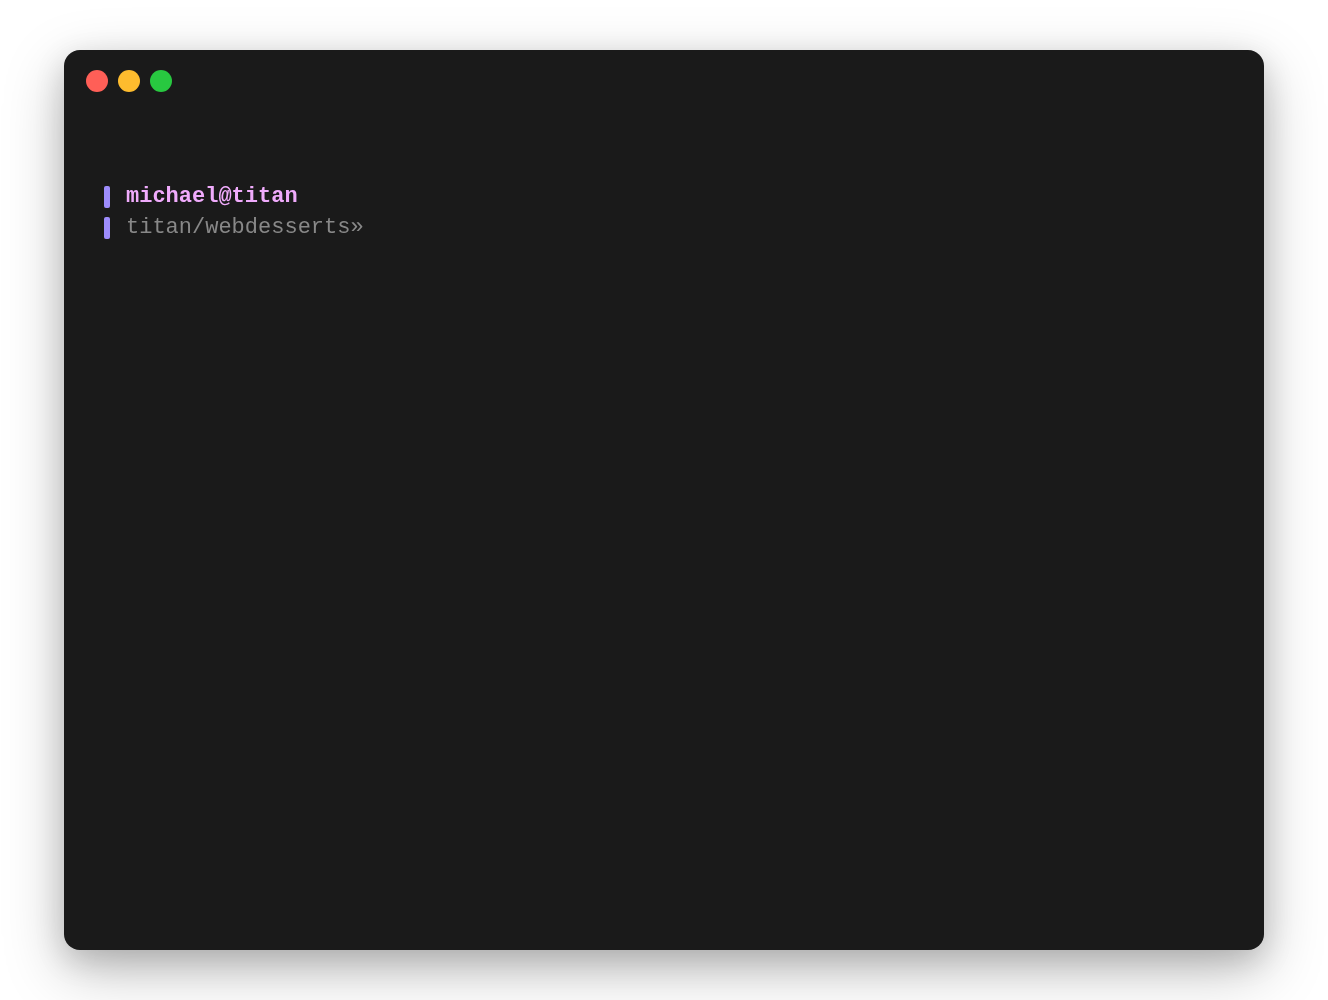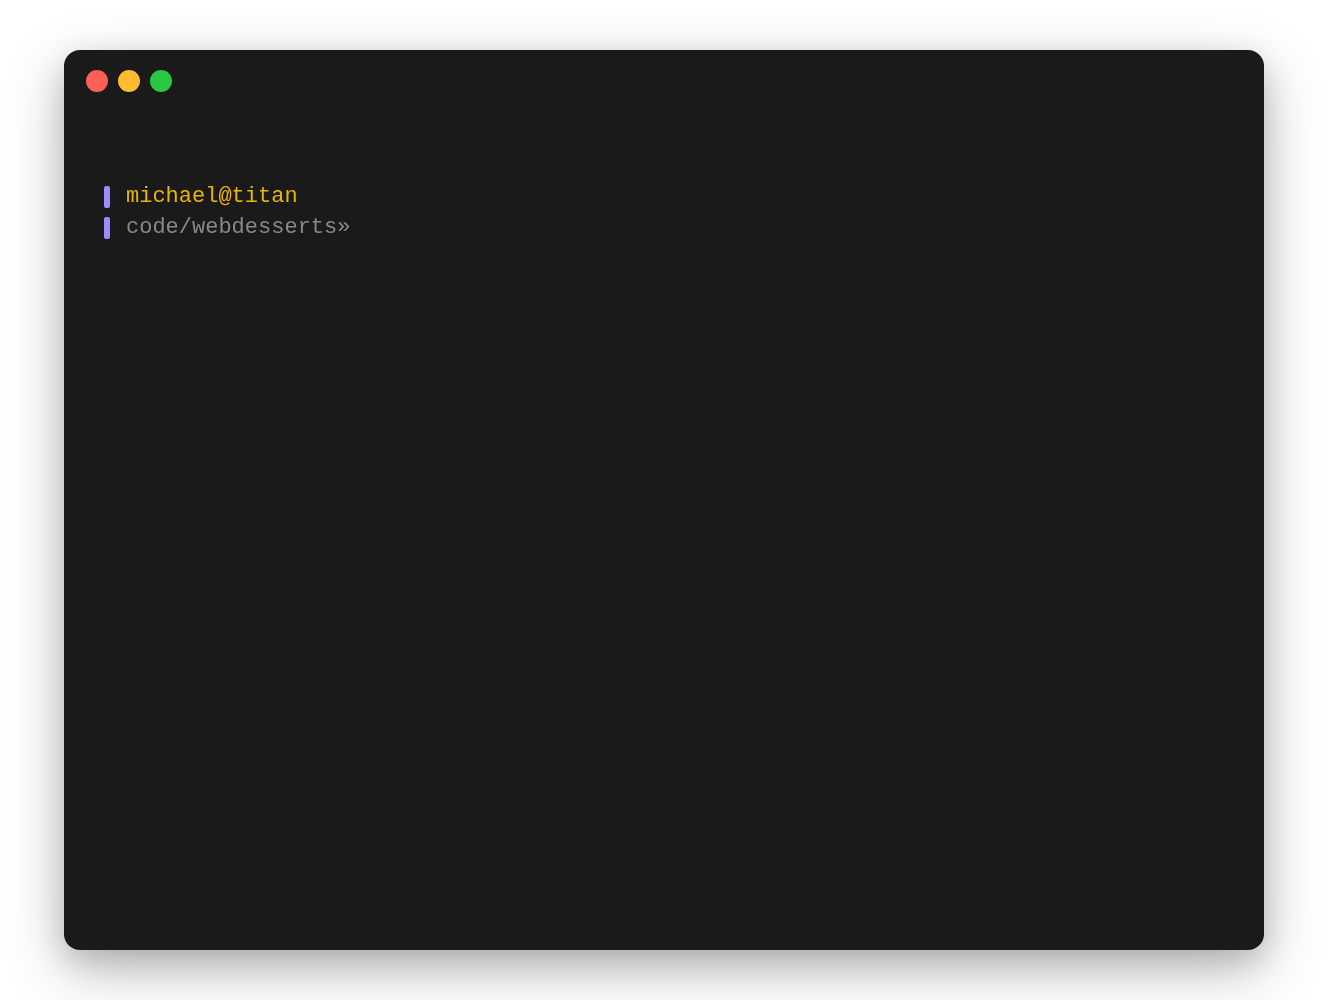--- a/index.html
+++ b/index.html
@@ -69,22 +69,22 @@
     
     .prompt-marker {
       width: 6px;
       height: 22px;
       background: #9d8cfc;
       border-radius: 2px;
       flex-shrink: 0;
     }
     
     .prompt-user-host {
-      color: #eab308;
-      font-weight: 400;
+      color: #f0abfc;
+      font-weight: 700;
     }
     
     .prompt-path {
       color: #888888;
       font-weight: 400;
     }
   </style>
 </head>
 <body>
 
@@ -94,16 +94,16 @@
     <div class="window-control control-minimize"></div>
     <div class="window-control control-maximize"></div>
   </div>
   <div class="terminal-body">
     <div class="prompt-line">
       <div class="prompt-marker"></div>
       <span class="prompt-user-host">michael@titan</span>
     </div>
     <div class="prompt-line">
       <div class="prompt-marker"></div>
-      <span class="prompt-path">code/webdesserts»</span>
+      <span class="prompt-path">titan/webdesserts»</span>
     </div>
   </div>
 </div>
 
 </body></html>

